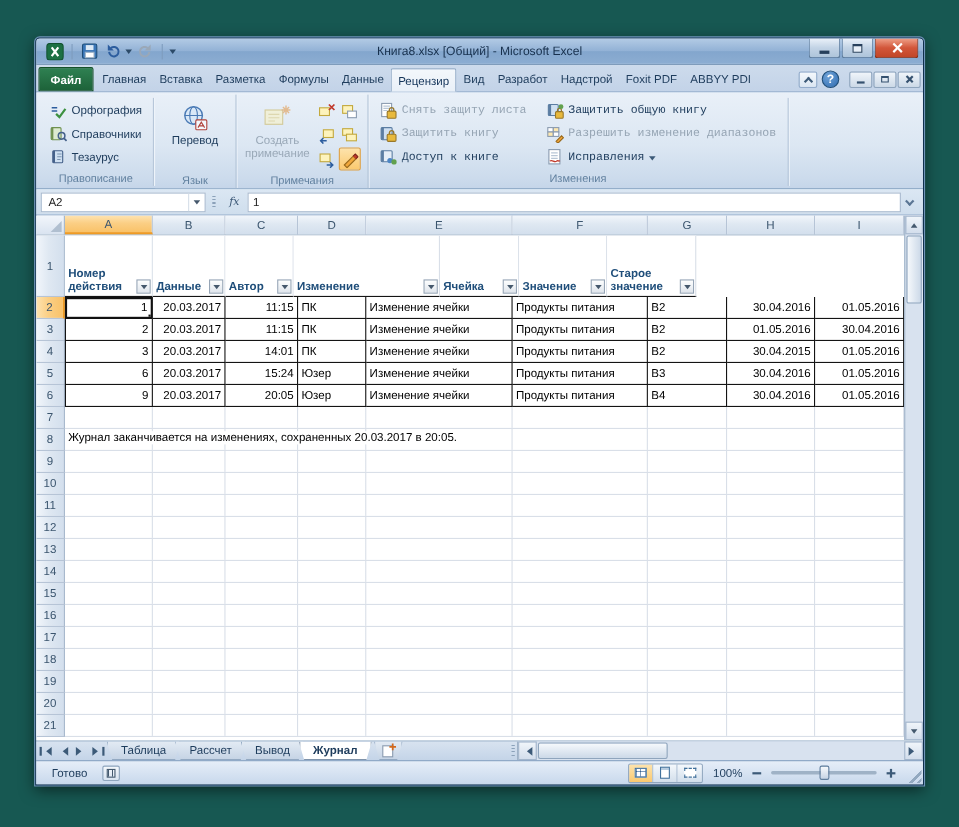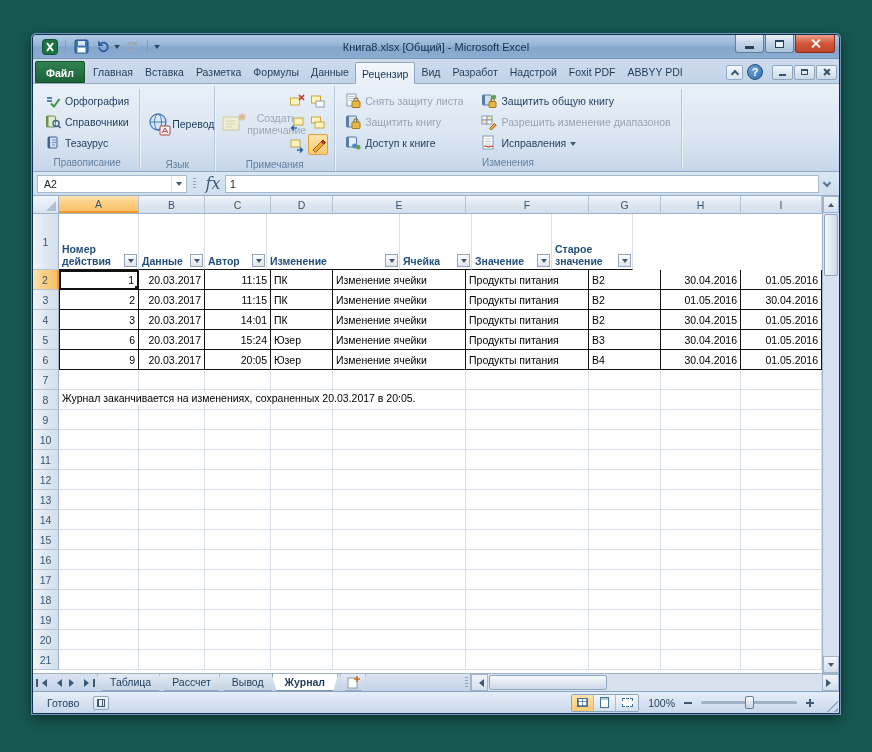--- a/index.html
+++ b/index.html
@@ -51,42 +51,42 @@
 
   
   .ribbon { height:88px; flex:0 0 88px; display:flex; align-items:center;
     background:linear-gradient(#e9f0f8,#dce7f3 55%,#ccdbec 90%,#c5d5e9); border-bottom:1px solid #8ea9c6; padding:2px 0 0 2px; }
   .rgroup { position:relative; padding:2px 6px 15px 6px; border-right:1px solid #b7c7da; box-shadow:1px 0 0 #eef4fa; }
   .glabel { position:absolute; left:0; right:0; bottom:1px; text-align:center; font-size:10px; color:#61809f; white-space:nowrap; }
   .rbtn { display:flex; align-items:center; gap:4px; height:21px; padding:0 4px; font-size:10.5px; color:#1e3c5c; white-space:nowrap; border-radius:2px; }
   .rbtn .lbl { overflow:hidden; }
   .rbtn.muted { color:#96a5b4; }
   .mi { width:16px; height:16px; flex:0 0 16px; display:flex; align-items:center; justify-content:center; }
-  .bigbtn { width:62px; height:68px; display:flex; flex-direction:row; align-items:center; justify-content:flex-start;
+  .bigbtn { width:62px; height:68px; display:flex; flex-direction:column; align-items:center; justify-content:flex-start;
     font-size:10.5px; color:#1e3c5c; text-align:center; line-height:12px; padding-top:4px; border-radius:3px; }
   .bigbtn.disabled { color:#9aa9b8; }
   .bigbtn .bic { height:30px; display:flex; align-items:center; }
   .bigbtn.disabled .bic { opacity:.5; }
-  .chg { display:flex; gap:10px; }
+  .chg { display:flex; gap:10px;font-family:Liberation Mono, monospace; }
   .ccol { display:flex; flex-direction:column; }
   .cgrid { display:grid; grid-template-columns:20px 20px; grid-auto-rows:21px; gap:1px; margin-left:4px; margin-top:2px; }
   .sicon { display:flex; align-items:center; justify-content:center; border-radius:2px; }
   .sicon.hl { background:linear-gradient(#fde3ac,#fbc96f); border:1px solid #e0a040; }
   .tri-dn { width:0; height:0; border:3px solid transparent; border-top:4px solid #3c5a78; margin-top:4px; }
   .rfill { flex:1; }
 
   
   .fbar { height:24px; flex:0 0 24px; display:flex; align-items:center; background:linear-gradient(#dbe7f3,#cfdeed);
     border-bottom:1px solid #96adca; padding:0 4px; }
   .namebox { width:150px; height:18px; background:#fff; border:1px solid #a7b9cf; display:flex; align-items:center; font-size:10.5px; color:#222; padding-left:6px; }
   .nb-arrow { margin-left:auto; width:15px; height:100%; border-left:1px solid #d5dee8; display:flex; align-items:center; justify-content:center; }
   .fsplit { width:14px; height:18px; display:flex; align-items:center; justify-content:center; color:#8ba1b9; font-size:8px; letter-spacing:1px; }
   .dots { width:3px; height:12px; background:repeating-linear-gradient(#8ba1b9 0 1px, transparent 1px 3px); }
   .fxbtn { width:24px; height:18px; display:flex; align-items:center; justify-content:center;
-    font-family:"DejaVu Serif", serif; font-style:italic; font-size:16px; color:#3e5a78; }
+    font-family:"DejaVu Serif", serif; font-style:italic; font-size:10px; color:#3e5a78; }
   .ffield { flex:1; height:18px; background:#fff; border:1px solid #a7b9cf; font-size:10.5px; color:#222; display:flex; align-items:center; padding-left:4px; }
   .fexpand { width:16px; height:18px; display:flex; align-items:center; justify-content:center; }
   .chev-dn { width:6px; height:6px; border-bottom:2px solid #5b7694; border-right:2px solid #5b7694; transform:rotate(45deg); margin-bottom:2px; }
 
   
   .grid-wrap { flex:1; position:relative; background:#fff; overflow:hidden; }
   .chrow { display:flex; height:18px; border-bottom:1px solid #9fb2c8; }
   .chdr { border-right:1px solid #b6c4d6; display:flex; align-items:center; justify-content:center;
     font-size:10.5px; color:#3b556e; background:linear-gradient(#f2f6fb,#dfe8f2 45%,#d3dfed); }
   .chdr.selc { background:linear-gradient(#fee3b0,#fbcf85 45%,#f9c269); border-bottom:2px solid #ef9b24; }

